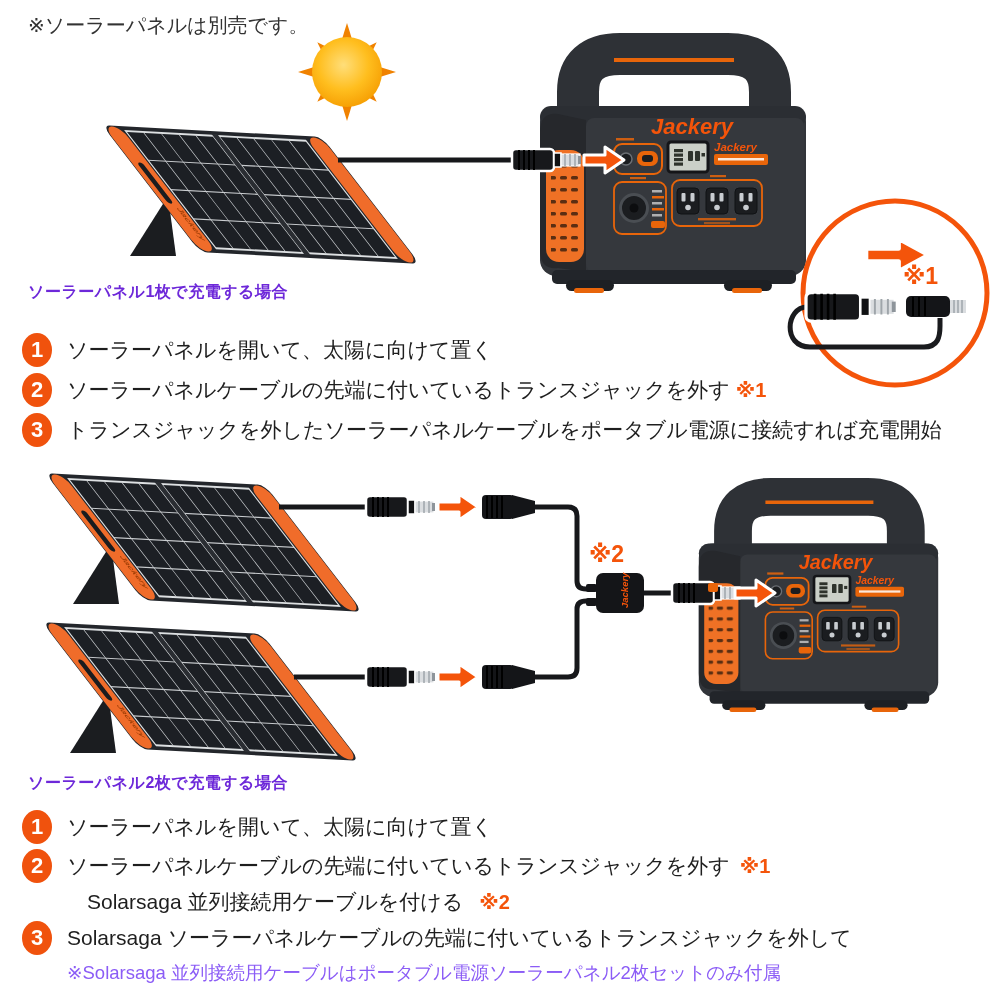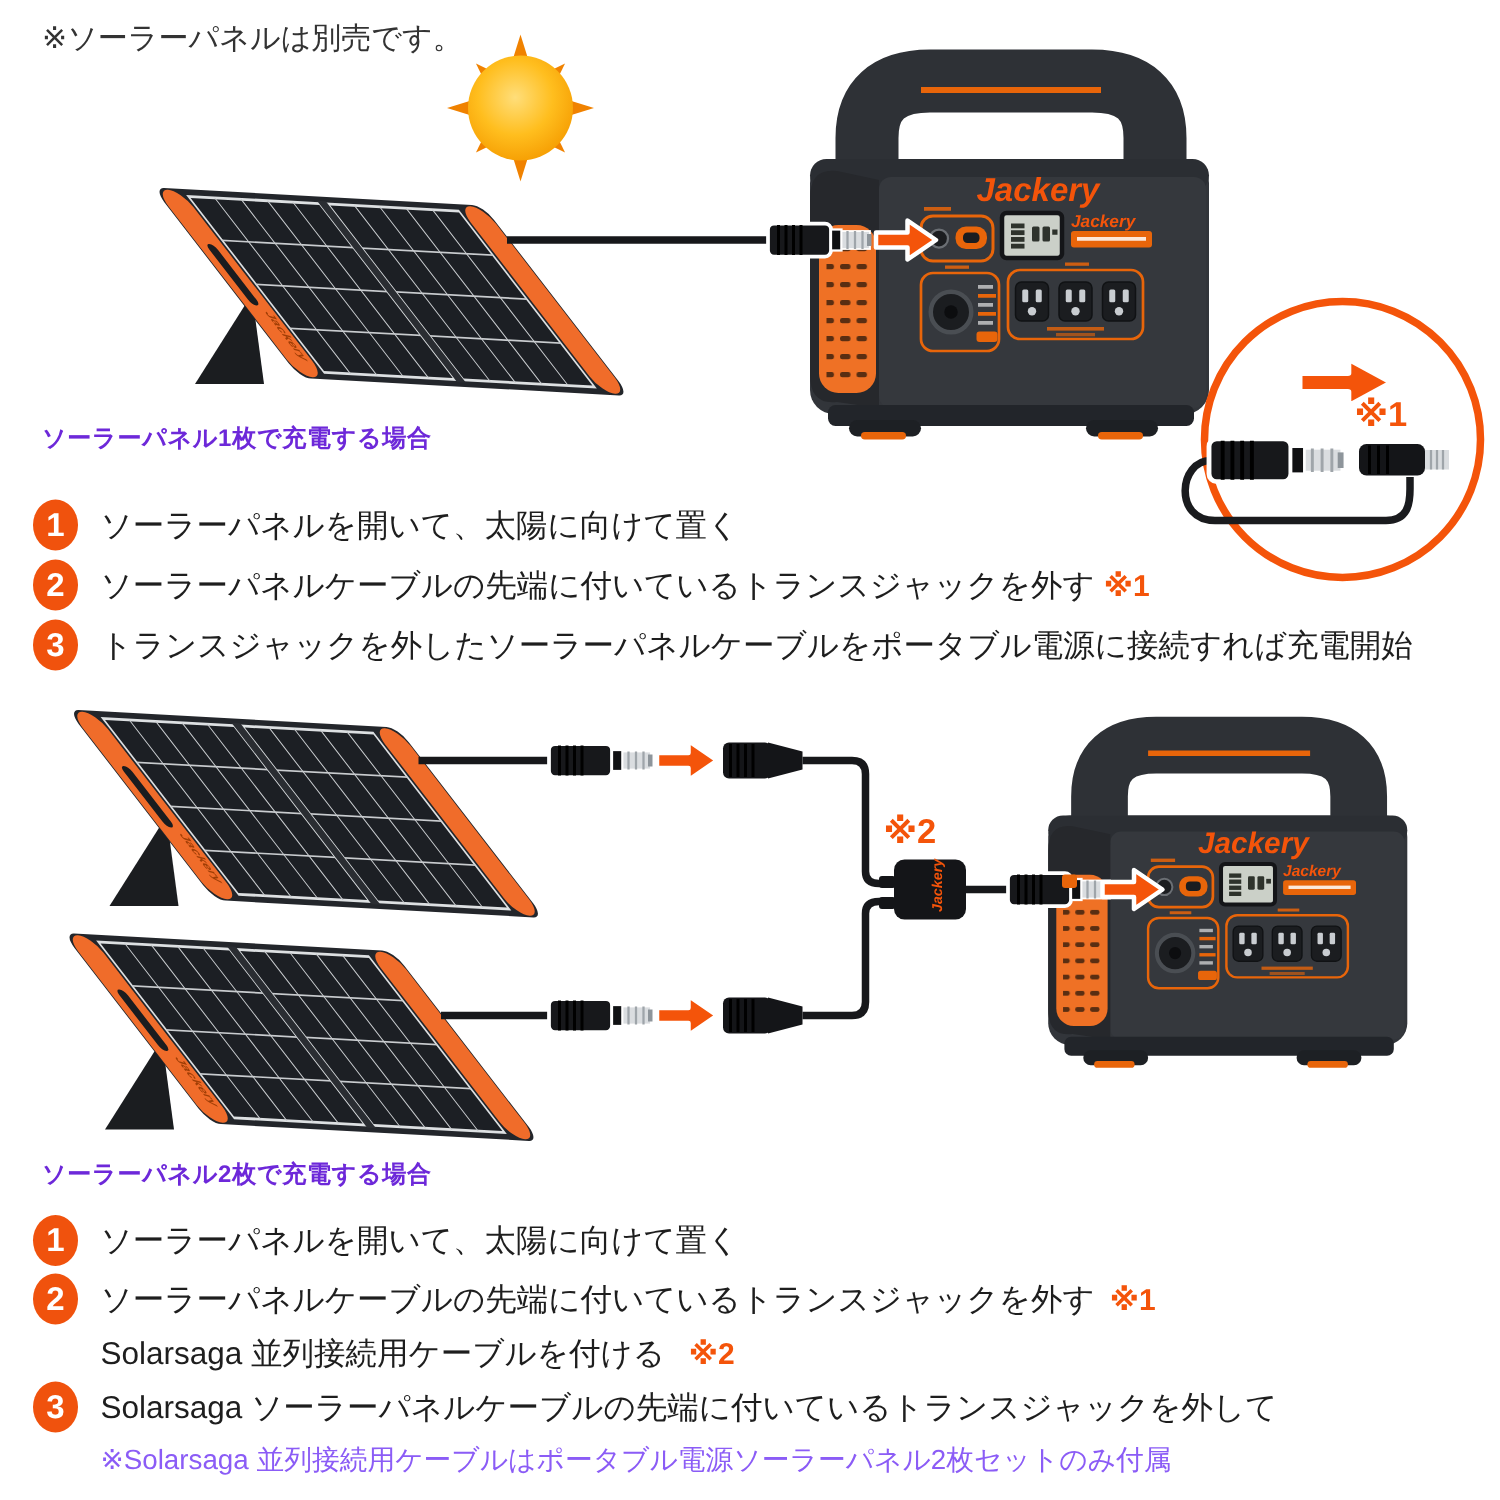--- a/index.html
+++ b/index.html
@@ -8,21 +8,21 @@
   .abs{position:absolute;white-space:nowrap;}
   .note-top{left:28px;top:12px;font-size:20px;font-weight:500;color:#333;}
   .sec-heading{font-size:16px;font-weight:700;color:#6d28d9;letter-spacing:.5px;}
   .step-row{display:flex;align-items:center;}
   .badge{width:30px;height:34px;border-radius:50%;background:#F0520D;color:#fff;
          display:flex;align-items:center;justify-content:center;
          font-size:22px;font-weight:700;flex:0 0 auto;}
   .step-text{margin-left:15px;font-size:21px;font-weight:500;color:#1e1e1e;}
   .marker{color:#F4540A;font-size:20px;font-weight:600;margin-left:6px;}
   .marker.gap{margin-left:10px;}
-  .cont-line{font-size:21px;font-weight:500;color:#1e1e1e;}
+  .cont-line{font-size:21px;font-weight:500;color:#1e1e1e;margin-left:20px;}
   .subnote{font-size:18.5px;font-weight:500;color:#8b5cf6;}
   .float-marker{color:#F4540A;font-weight:600;font-size:23px;}
   svg{position:absolute;left:0;top:0;}
 </style>
 </head>
 <body>
 
 <div class="canvas">
 
   <svg width="1000" height="1000" viewBox="0 0 1000 1000">

